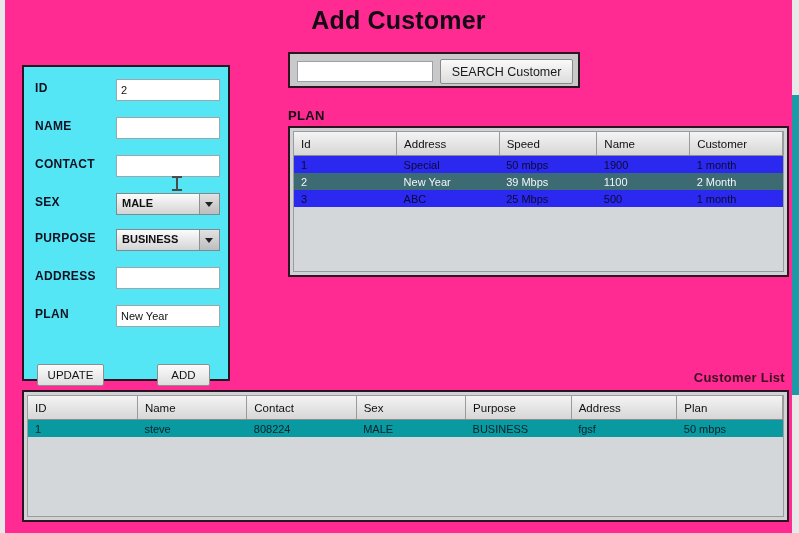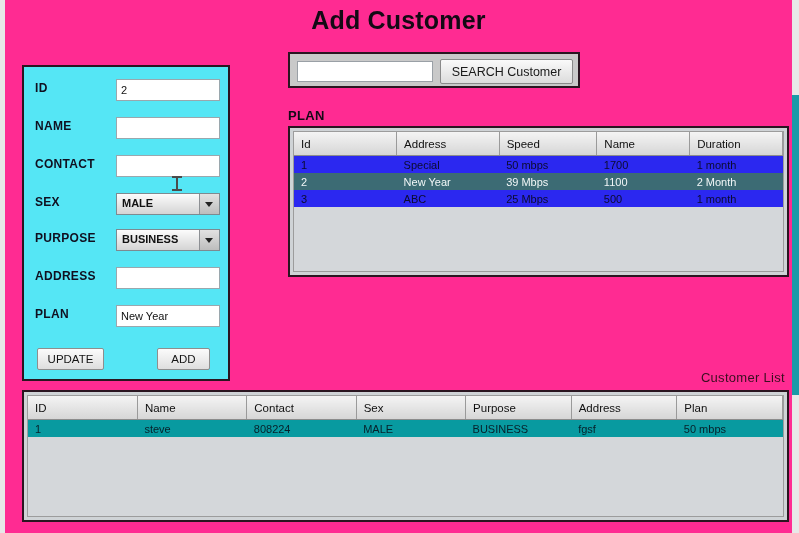--- a/index.html
+++ b/index.html
@@ -79,37 +79,38 @@
     content:"";position:absolute;left:5px;top:8px;
     border-left:4px solid transparent;border-right:4px solid transparent;
     border-top:5px solid #222;
   }
   .fbtn{
     position:absolute;height:22px;
     background:linear-gradient(#fbfbfb,#dedede);
     border:1px solid #8e8e8e;border-radius:2px;box-sizing:border-box;
     font-size:11.5px;color:#141414;cursor:pointer;
     font-family:"Liberation Sans",sans-serif;
+    margin-top:16px;
   }
   .caret{
     position:absolute;left:152px;top:110px;width:2px;height:13px;background:#4b4b4b;
   }
   .caret:before,.caret:after{
     content:"";position:absolute;left:-4px;width:10px;height:2px;background:#4b4b4b;
   }
   .caret:before{top:-1px;} .caret:after{bottom:-1px;}
 
   
   .plan-label{
     position:absolute;left:283px;top:104px;
     font-size:13px;font-weight:bold;color:#140a16;letter-spacing:.3px;
   }
   .clist-label{
     position:absolute;left:0;top:366px;width:780px;text-align:right;
-    font-size:13px;font-weight:normal;color:#3a0f20;letter-spacing:.3px;
+    font-size:13px;font-weight:bold;color:#3a0f20;letter-spacing:.3px;
   }
 
   
   .grid-wrap{position:absolute;background:#cfd3d6;border:2px solid #2a1520;box-sizing:border-box;}
   .grid-inner{position:absolute;left:3px;top:3px;right:3px;bottom:3px;
     background:#d4d7da;border:1px solid #9c9c9c;box-sizing:border-box;overflow:hidden;}
   table.grid{border-collapse:collapse;width:100%;table-layout:fixed;}
   table.grid th{
     background:linear-gradient(#f4f4f4,#d6d6d6);
     border-right:1px solid #9a9a9a;border-bottom:1px solid #8c8c8c;
@@ -194,29 +195,29 @@
             <col style="width: 20%;">
             <col style="width: 19%;">
             <col style="width: 19%;">
           </colgroup>
           <thead>
             <tr>
               <th>Id</th>
               <th>Address</th>
               <th>Speed</th>
               <th>Name</th>
-              <th>Duration</th>
+              <th>Customer</th>
             </tr>
           </thead>
           <tbody>
             <tr class="sel-blue">
               <td>1</td>
               <td>Special</td>
               <td>50 mbps</td>
-              <td>1700</td>
+              <td>1900</td>
               <td>1 month</td>
             </tr>
             <tr class="sel-teal">
               <td>2</td>
               <td>New Year</td>
               <td>39 Mbps</td>
               <td>1100</td>
               <td>2 Month</td>
             </tr>
             <tr class="sel-blue">

